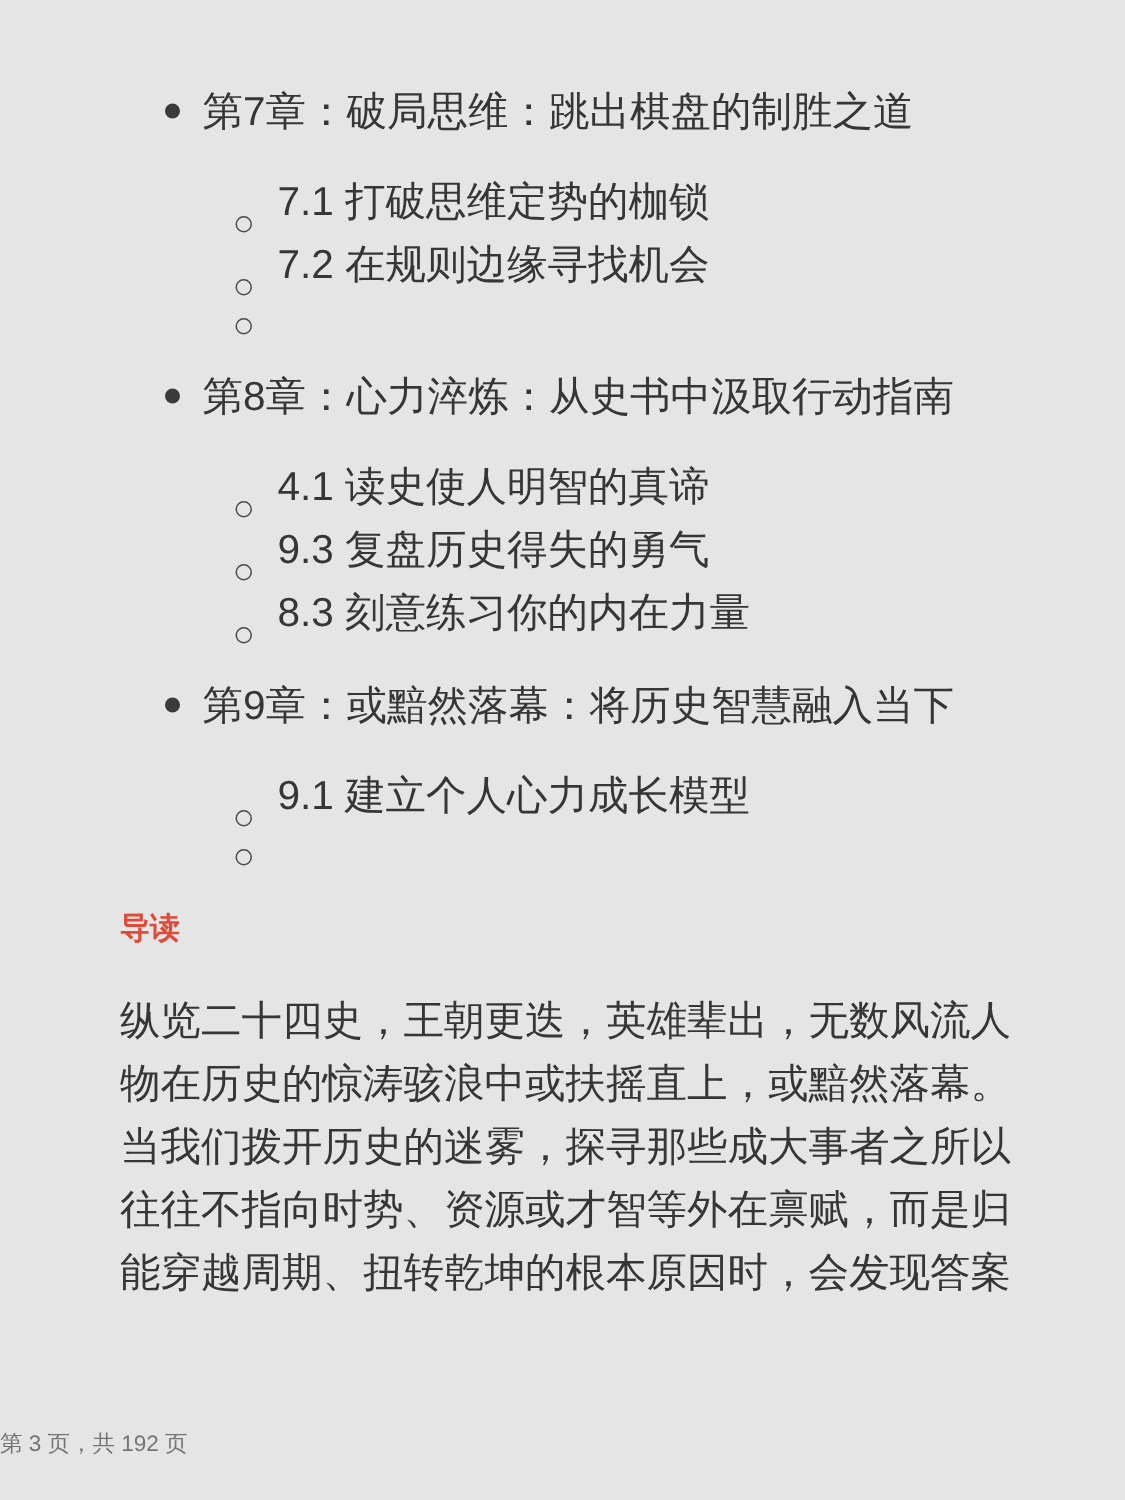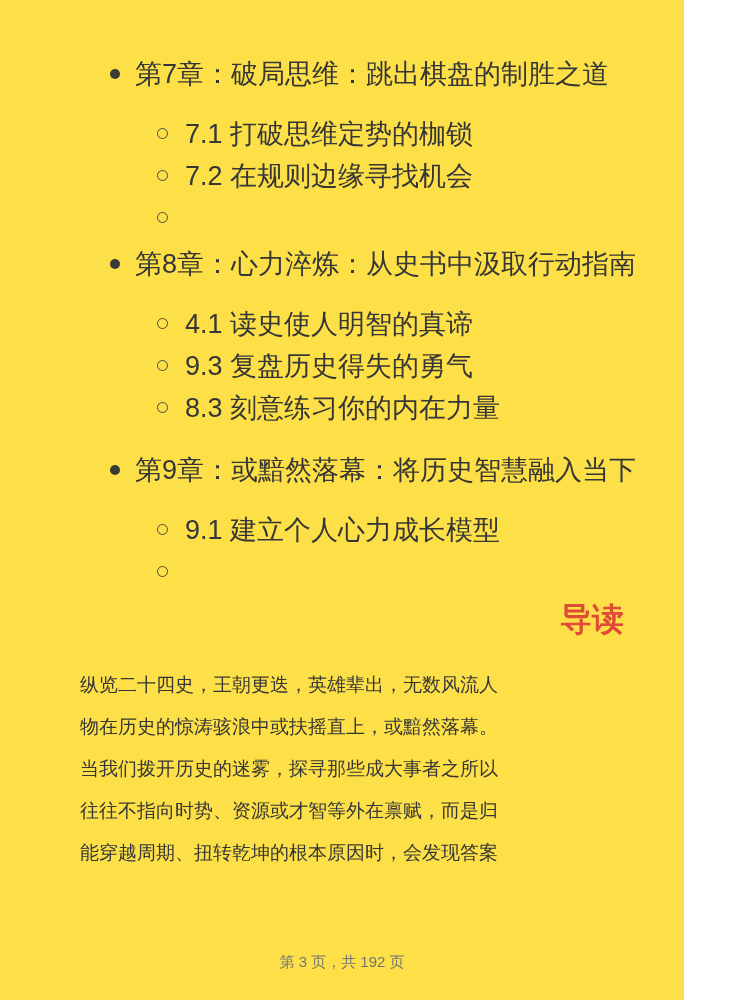--- a/index.html
+++ b/index.html
@@ -1,20 +1,20 @@
 <!DOCTYPE html>
 <html><head>
 <meta charset="utf-8">
 <style>
   html, body { margin: 0; padding: 0; background: #ffffff; }
   .page {
     position: relative;
-    width: 684px;
+    width: 750px;
     height: 1000px;
-    background: #fde047;
+    background: #e5e5e5;
     overflow: hidden;
     font-family: "Liberation Sans", sans-serif;
     color: #363636;
   }
   .content {
     padding: 57px 60px 0 80px;
   }
   
   .chapter-row {
     display: flex;
@@ -33,59 +33,58 @@
     margin-top: 12px;
     margin-right: 15px;
   }
   
   .sub-list {
     margin-top: 22px;
     margin-bottom: 24px;
   }
   .section-row {
     display: flex;
-    align-items: flex-start;
+    align-items: flex-end;
     padding-left: 77px;
     font-size: 27px;
     line-height: 42px;
     white-space: pre;
   }
   .circle-marker {
     flex: 0 0 auto;
     width: 9px;
     height: 9px;
     border-radius: 50%;
     border: 1.5px solid #4a4a4a;
     background: transparent;
     margin-top: 15px;
     margin-right: 17px;
   }
   
   .intro-heading {
     margin-top: 24px;
-    font-size: 32px;
+    font-size: 20px;
     line-height: 36px;
     font-weight: bold;
     color: #DF4B38;
-    text-align: right;
   }
   .intro-paragraph {
     margin-top: 22px;
-    font-size: 19px;
+    font-size: 27px;
     line-height: 42px;
     color: #363636;
   }
   .para-line { white-space: pre; }
   
   .page-footer {
     position: absolute;
     left: 0;
     right: 0;
     bottom: 28px;
-    text-align: center;
+    text-align: left;
     font-size: 15px;
     color: #757575;
   }
 </style>
 </head>
 <body>
 
 <div class="page">
   <div class="content">
 

